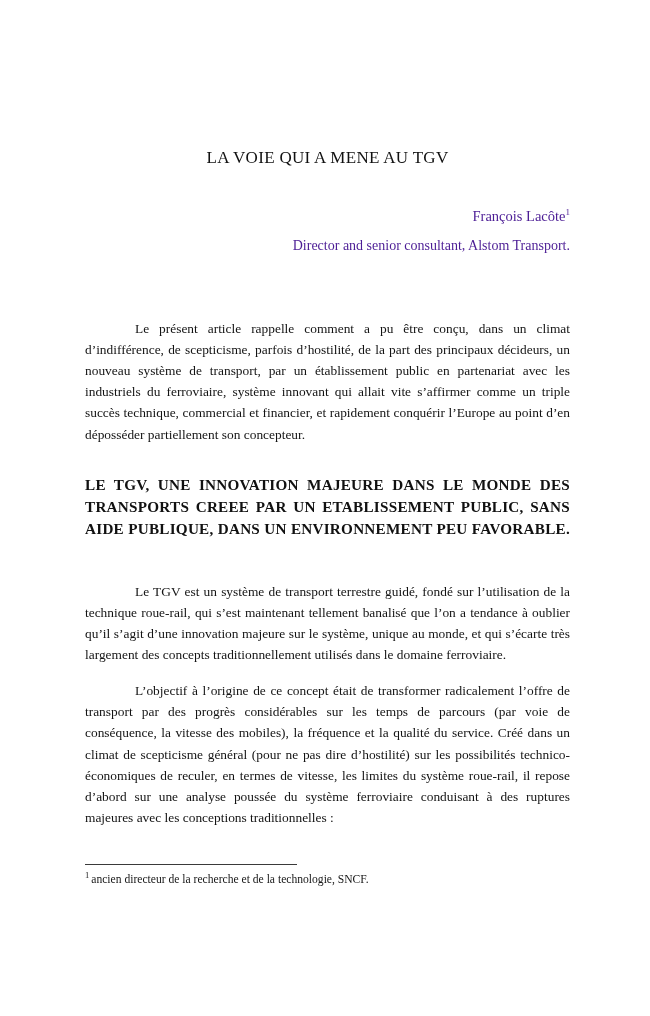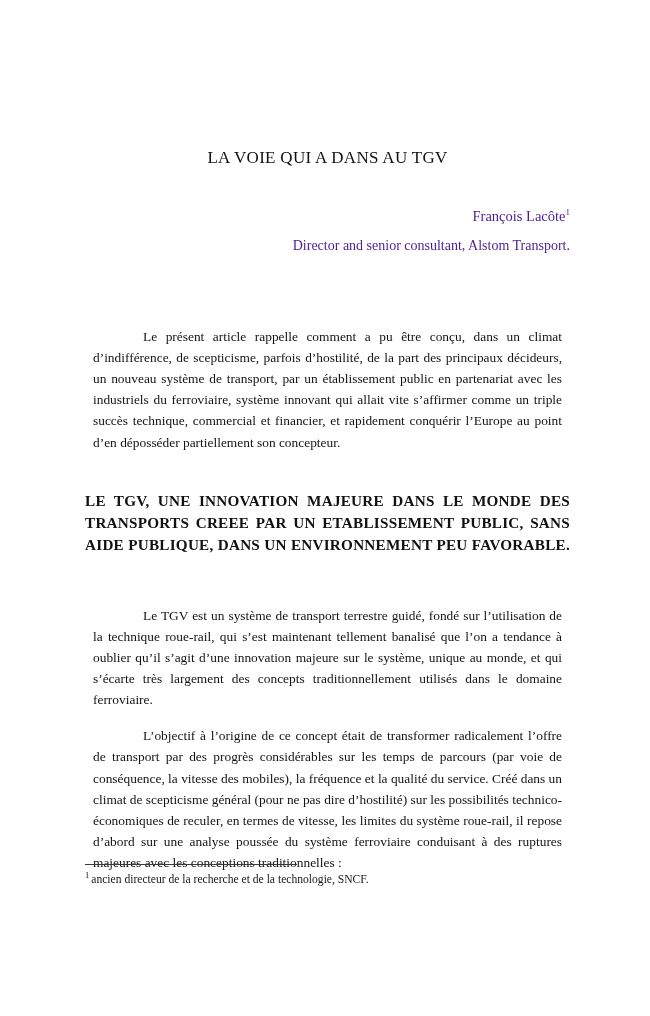--- a/index.html
+++ b/index.html
@@ -68,21 +68,21 @@
   
   .body-block {
     top: 318px;
     font-size: 13.4px;
     line-height: 1.575;
     text-align: justify;
     text-justify: inter-word;
     color: #131313;
   }
   p.para {
-    margin: 8px;
+    margin: 0;
     text-indent: 50px;
     text-align: justify;
   }
   p.para + p.para {
     margin-top: 15px;
   }
 
   
   h2.section-head {
     margin: 0;
@@ -127,21 +127,21 @@
     vertical-align: super;
     line-height: 0;
     margin-right: 2px;
   }
 </style>
 </head>
 <body>
 
 <div class="page">
 
-  <div class="col doc-title">LA VOIE QUI A DANS AU TGV</div>
+  <div class="col doc-title">LA VOIE QUI A MENE AU TGV</div>
 
   <div class="col byline">
     <span class="author"><span>François Lacôte</span><sup class="fn-mark">1</sup></span>
     <span class="affil">Director and senior consultant, Alstom Transport.</span>
   </div>
 
   <div class="col body-block">
 
     <p class="para">Le présent article rappelle comment a pu être conçu, dans un climat d’indifférence, de scepticisme, parfois d’hostilité, de la part des principaux décideurs, un nouveau système de transport, par un établissement public en partenariat avec les industriels du ferroviaire, système innovant qui allait vite s’affirmer comme un triple succès technique, commercial et financier, et rapidement conquérir l’Europe au point d’en déposséder partiellement son concepteur.</p>
 

